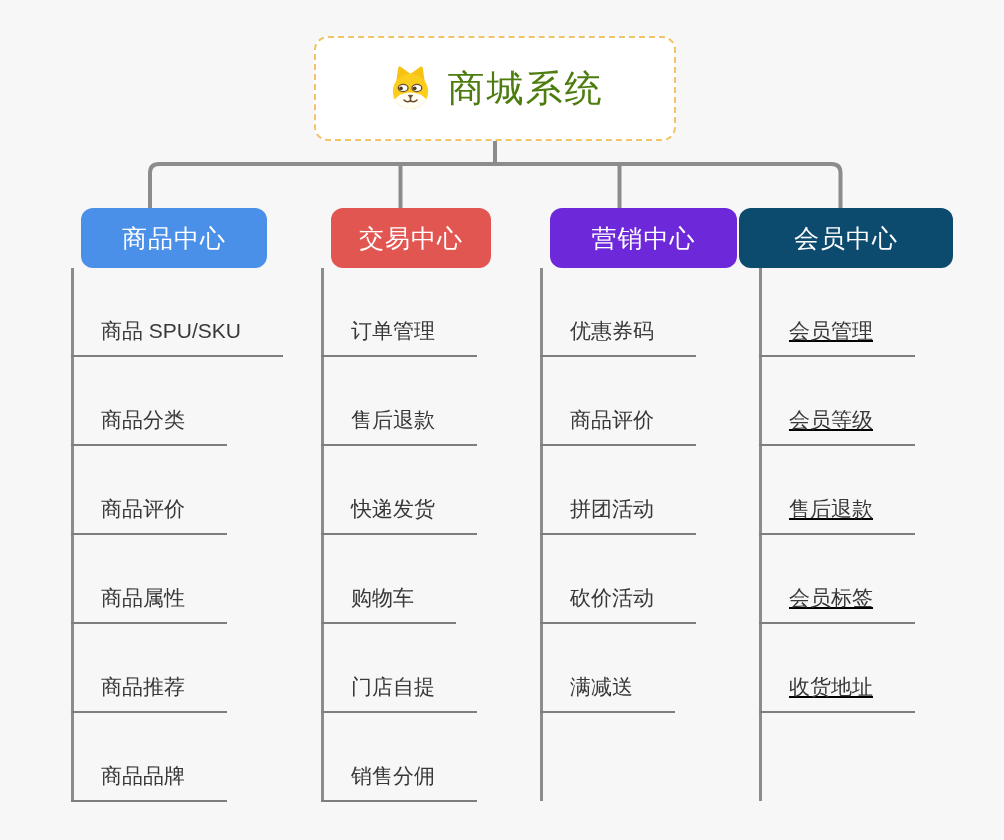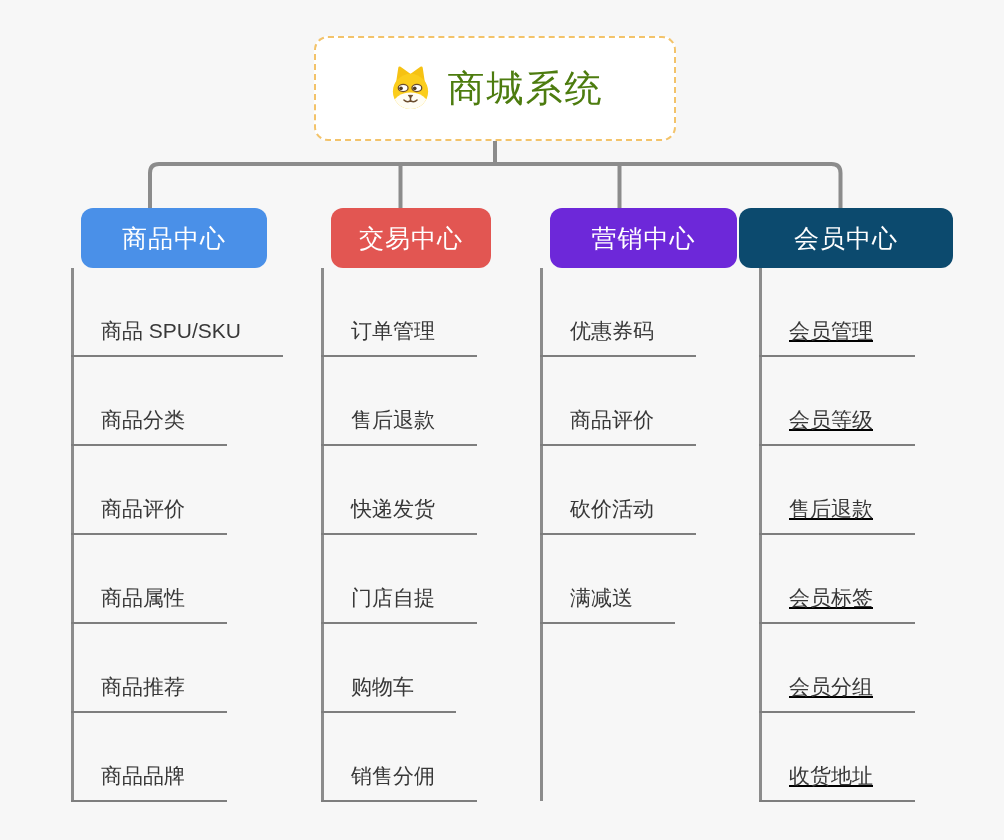--- a/index.html
+++ b/index.html
@@ -140,34 +140,34 @@
     <div class="child-node">商品评价</div>
     <div class="child-node">商品属性</div>
     <div class="child-node">商品推荐</div>
     <div class="child-node">商品品牌</div>
   </div>
 
   <div class="child-col col-1">
     <div class="child-node">订单管理</div>
     <div class="child-node">售后退款</div>
     <div class="child-node">快递发货</div>
+    <div class="child-node">购物车</div>
     <div class="child-node">门店自提</div>
-    <div class="child-node">购物车</div>
     <div class="child-node">销售分佣</div>
   </div>
 
   <div class="child-col col-2">
     <div class="child-node">优惠券码</div>
     <div class="child-node">商品评价</div>
+    <div class="child-node">拼团活动</div>
     <div class="child-node">砍价活动</div>
     <div class="child-node">满减送</div>
   </div>
 
   <div class="child-col col-3">
     <div class="child-node">会员管理</div>
     <div class="child-node">会员等级</div>
     <div class="child-node">售后退款</div>
     <div class="child-node">会员标签</div>
-    <div class="child-node">会员分组</div>
     <div class="child-node">收货地址</div>
   </div>
 
 </div>
 
 </body></html>

